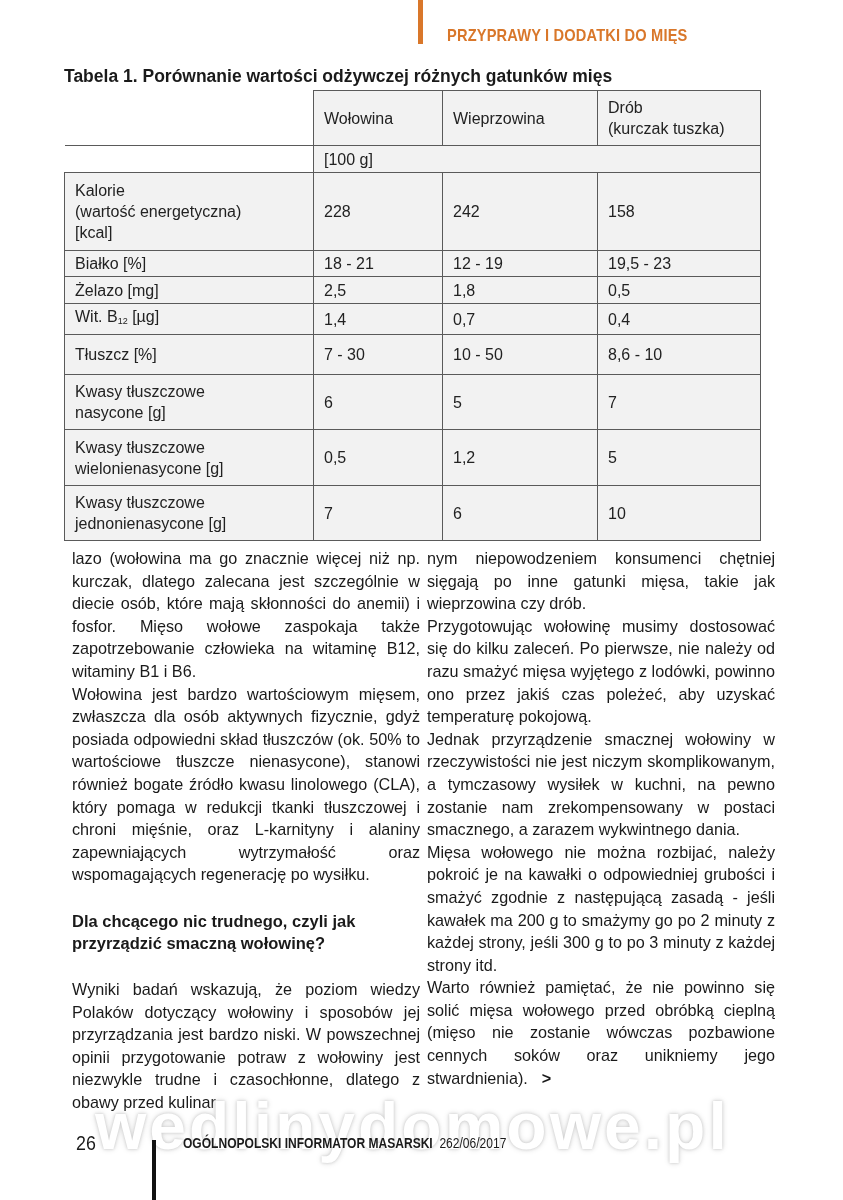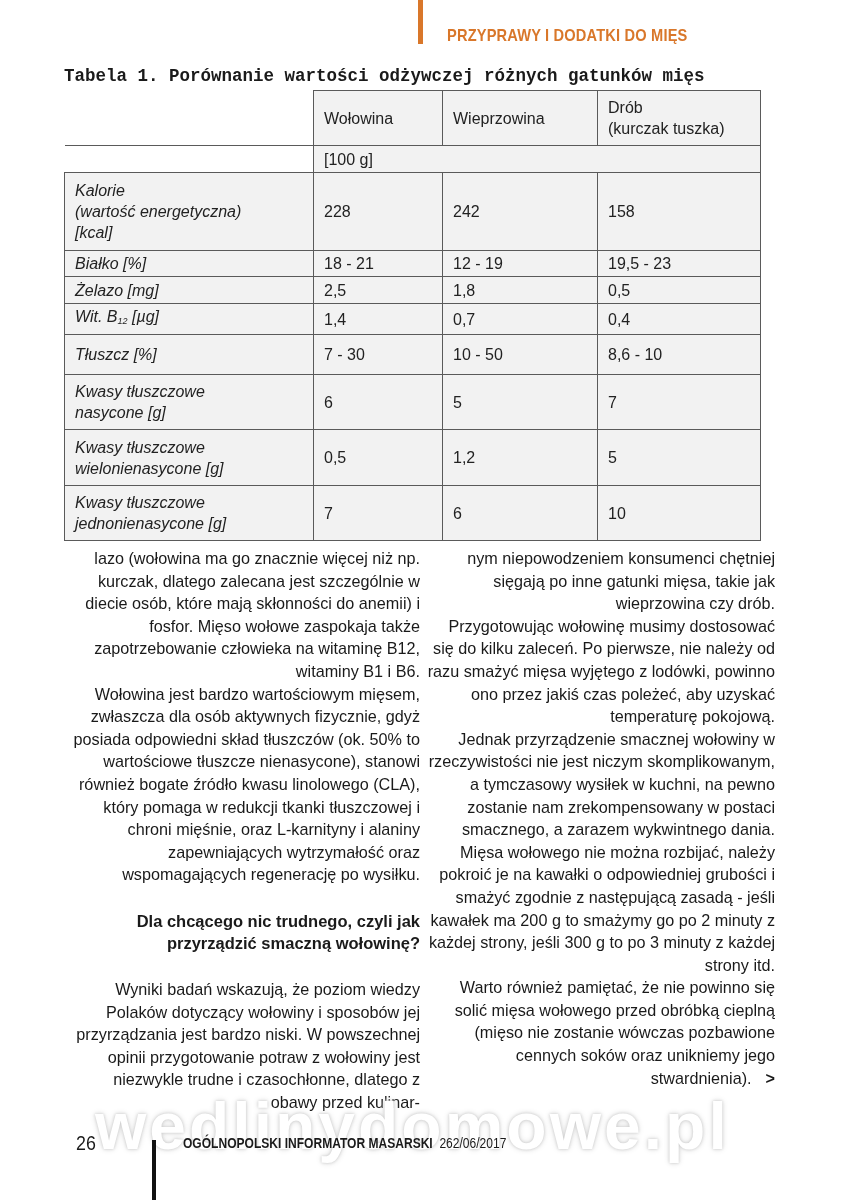--- a/index.html
+++ b/index.html
@@ -1,29 +1,29 @@
 <!DOCTYPE html>
 <html><head>
 <meta charset="utf-8">
 <style>
   html, body { margin:0; padding:0; background:#ffffff; }
   body { width:843px; height:1200px; position:relative; overflow:hidden; font-family:"Liberation Sans", sans-serif; color:#1a1a1a; }
   .section-bar { position:absolute; left:418px; top:0; width:5px; height:44px; background:#d9772a; }
   .section-title { position:absolute; left:447px; top:26px; font-family:"Liberation Sans", sans-serif; font-weight:bold; font-size:17px; color:#d9772a; letter-spacing:0.2px; transform:scaleX(0.86); transform-origin:left top; white-space:nowrap; }
-  .table-caption { position:absolute; left:64px; top:66px; font-weight:bold; font-size:17.5px; color:#1a1a1a; white-space:nowrap;font-family:Liberation Mono, monospace; }
+  .table-caption { position:absolute; left:64px; top:66px; font-weight:bold; font-size:17.5px; color:#1a1a1a; white-space:nowrap; }
   table.nutri { position:absolute; left:64px; top:90px; width:697px; border-collapse:collapse; font-size:16px; color:#222; }
   table.nutri td { border:1.5px solid #5a5a5a; background:#f2f2f2; padding:2px 10px; vertical-align:middle; line-height:21px; }
   table.nutri td.empty { background:#ffffff; border-top:none; border-left:none; }
   table.nutri td.empty-top { border-bottom:1.5px solid #5a5a5a; }
-  table.nutri td.label { width:228px;font-style:italic; }
+  table.nutri td.label { width:228px; }
   table.nutri td.c1 { width:108px; }
   table.nutri td.c2 { width:134px; }
   sub { font-size:9px; vertical-align:-2px; }
   .col { position:absolute; top:547px; width:348px; font-size:16.2px; line-height:22.6px; text-align:justify; color:#1a1a1a; }
-  .col p { margin:0;text-align:right; }
+  .col p { margin:0; }
   .col-left { left:72px; }
   .col-right { left:427px; }
   .subhead { font-weight:bold; font-size:16.5px; line-height:22px; margin-top:24px !important; margin-bottom:24px !important; text-align:left; }
   .more-arrow { font-weight:bold; margin-left:14px; }
   .watermark { position:absolute; left:95px; top:1088px; font-size:66px; font-weight:bold; color:#ffffff; letter-spacing:3px; text-shadow:0 0 3px #c8c8c8, 0 0 6px #dcdcdc; white-space:nowrap; }
   .page-num { position:absolute; left:76px; top:1131px; font-size:21px; color:#1a1a1a; transform:scaleX(0.85); transform-origin:left top; }
   .footer-bar { position:absolute; left:152px; top:1140px; width:4px; height:60px; background:#111; }
   .footer-pub { position:absolute; left:183px; top:1135px; font-size:14px; color:#1a1a1a; white-space:nowrap; transform:scaleX(0.86); transform-origin:left top; }
   .footer-pub b { font-weight:bold; }
 </style>

